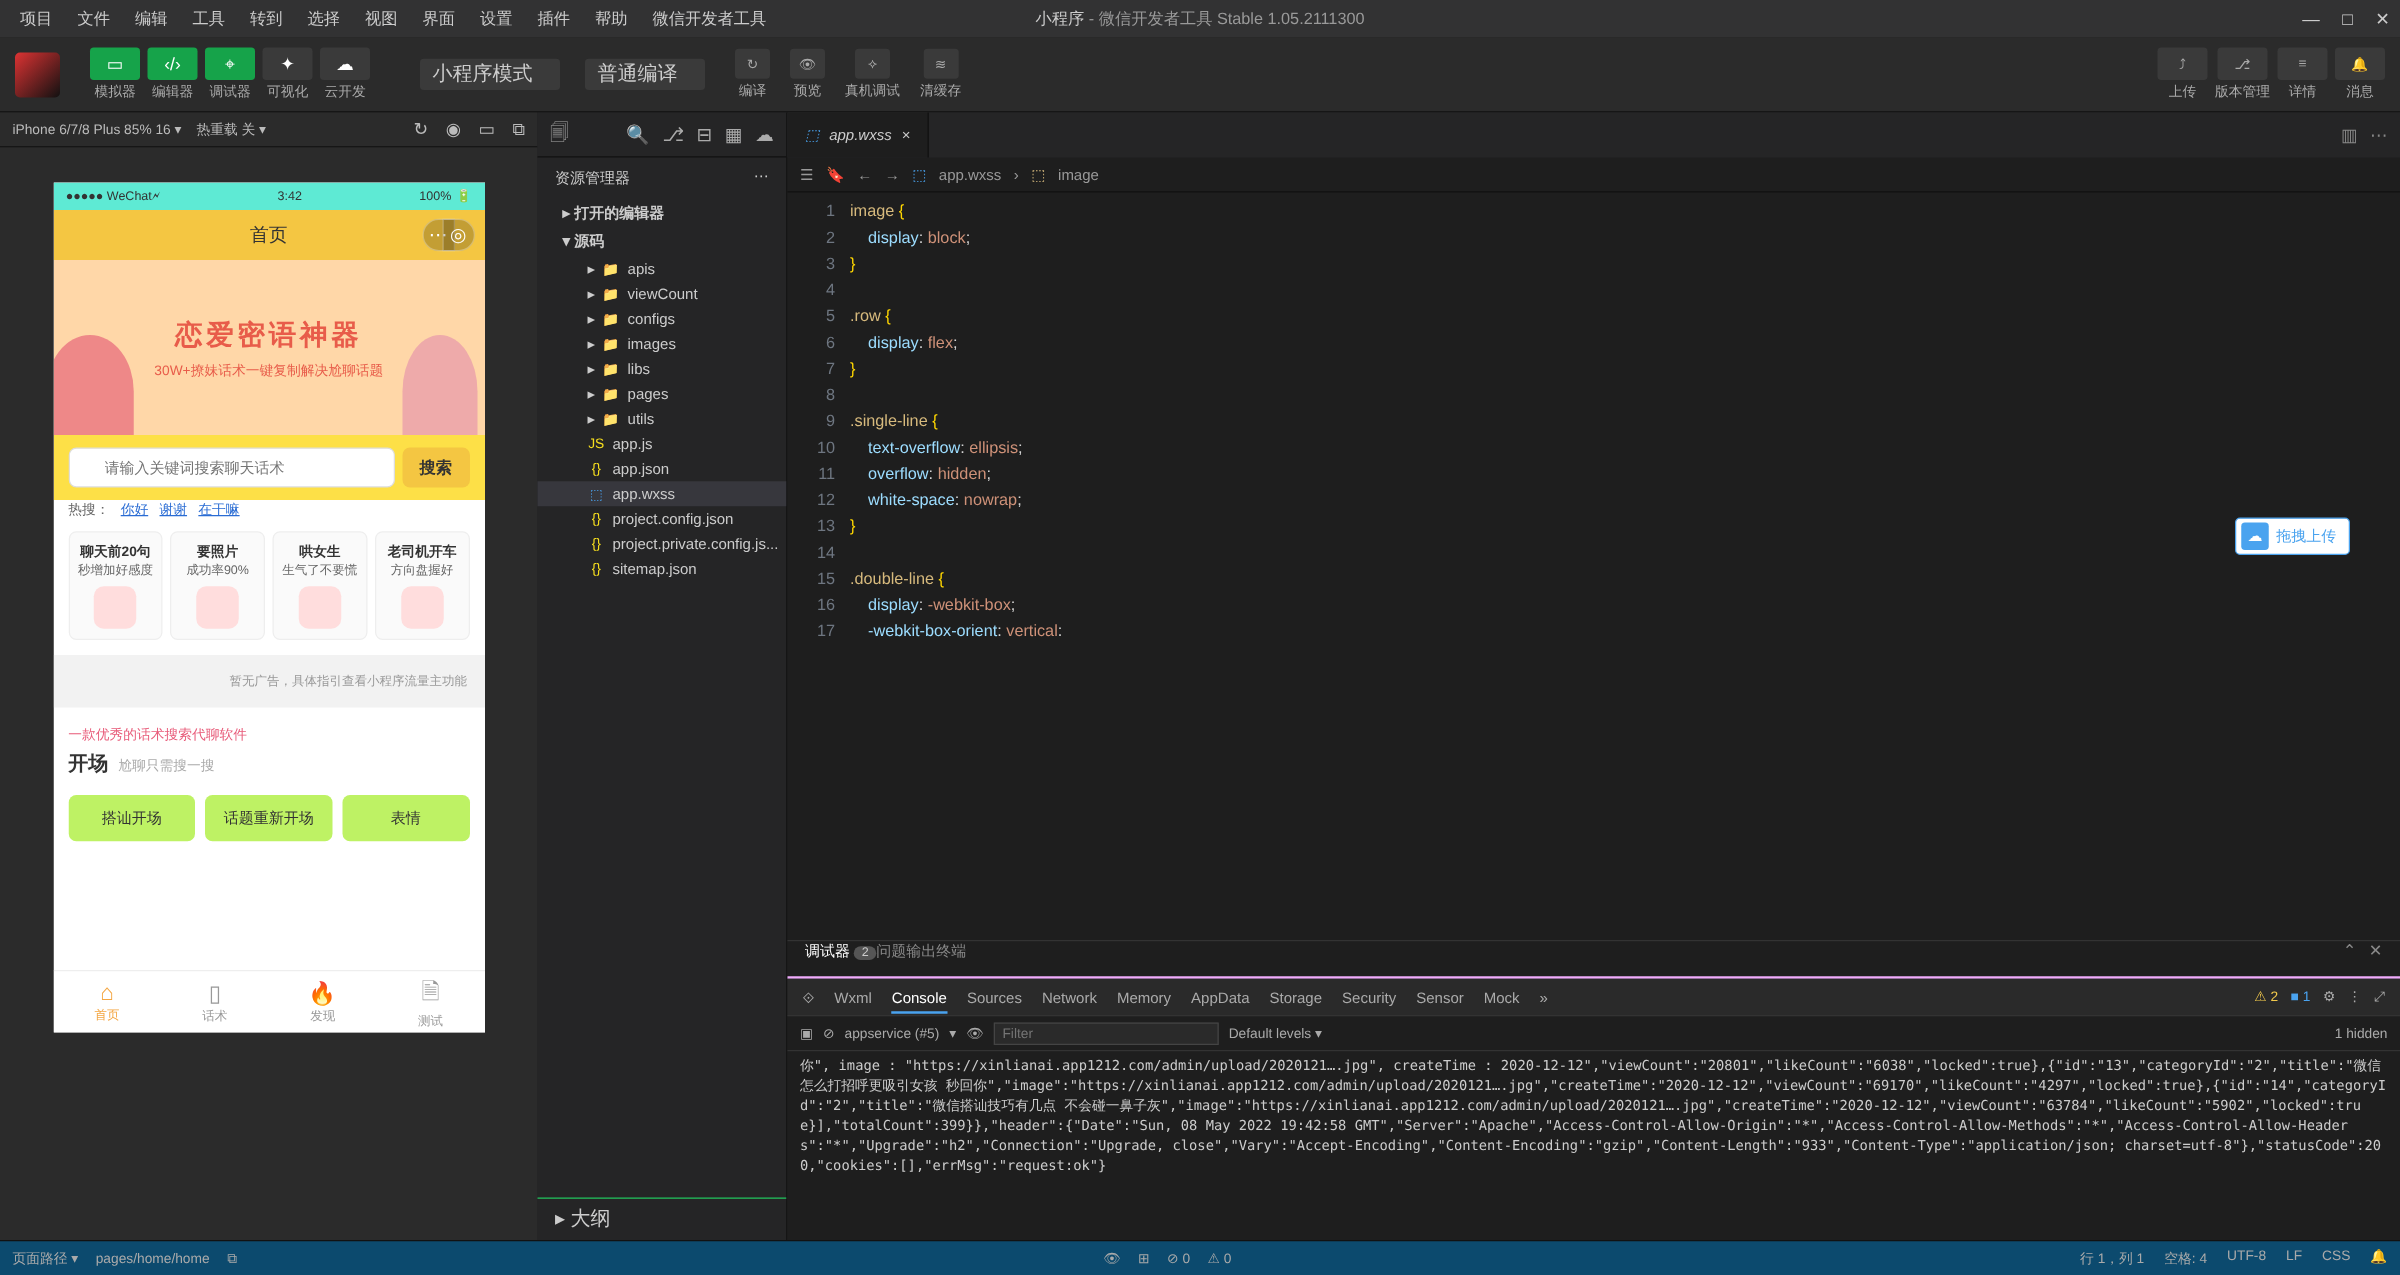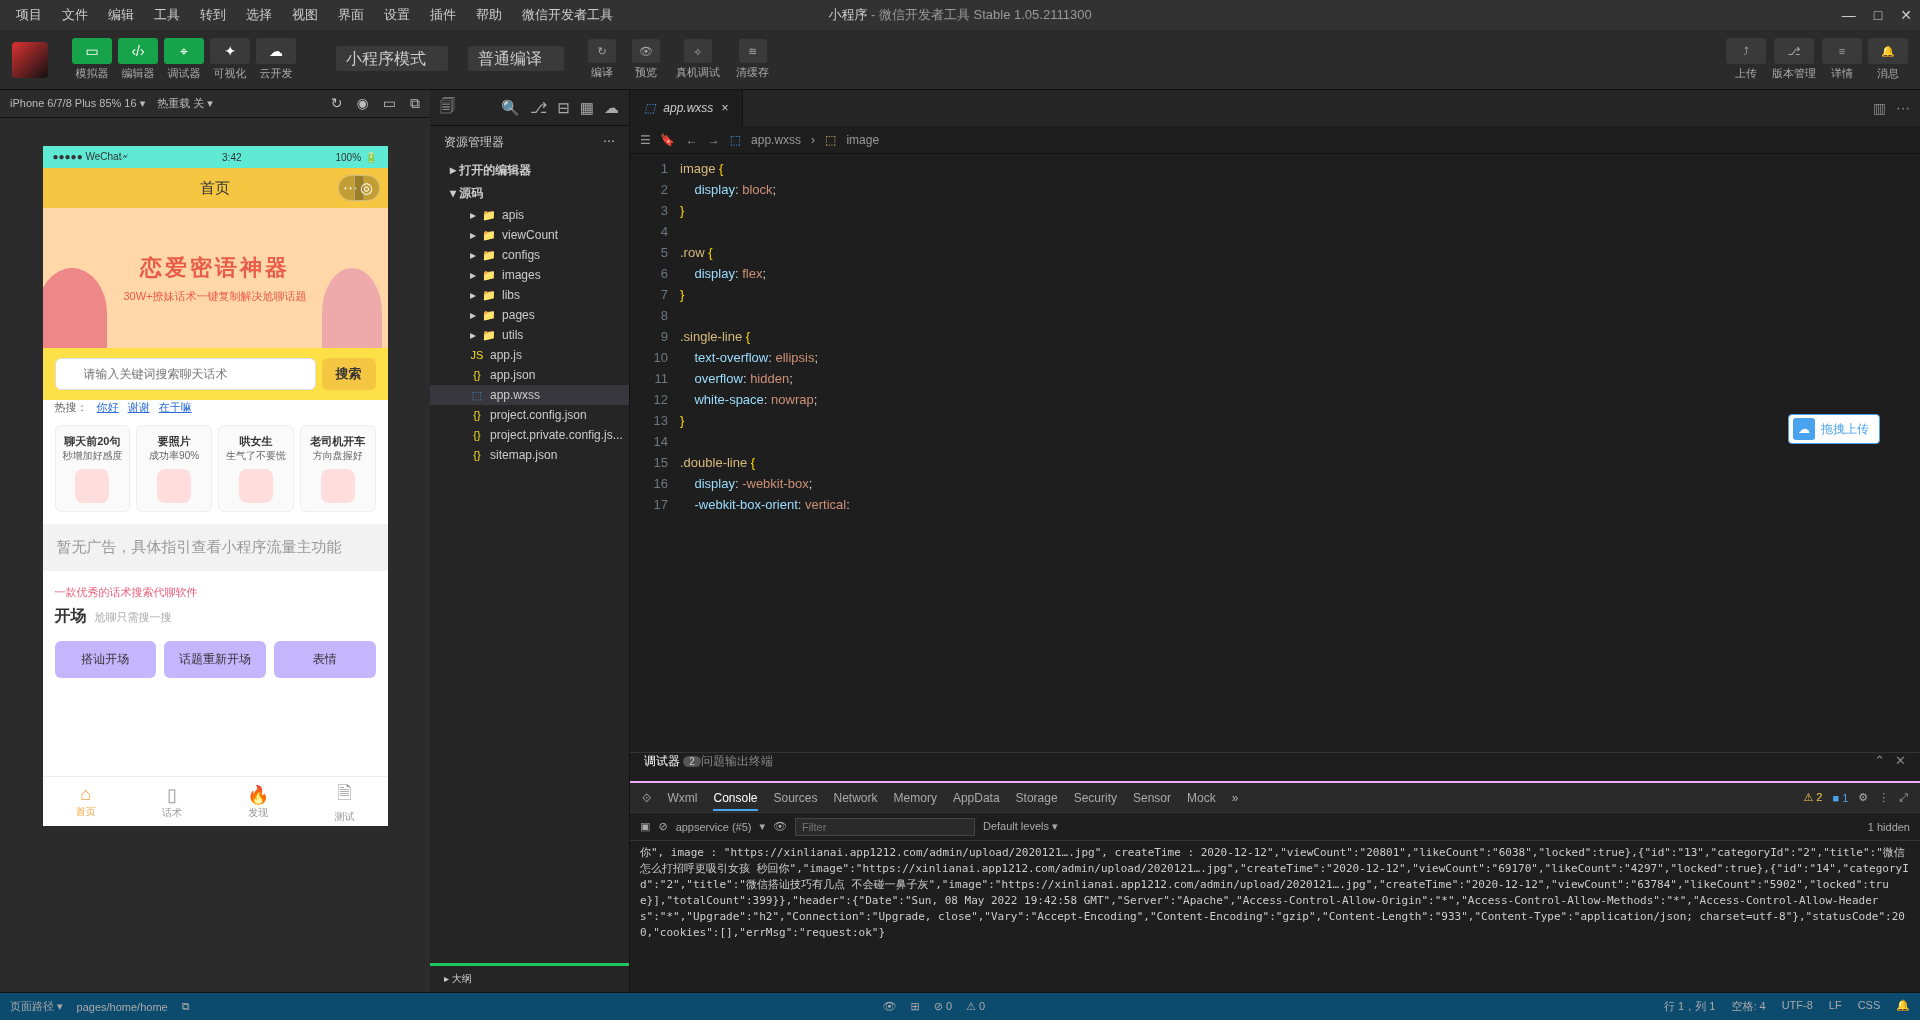--- a/index.html
+++ b/index.html
@@ -43,41 +43,41 @@
 .phone .hero .p2 { position:absolute; right:6px; bottom:-10px; width:60px; height:90px; background:#eaa; border-radius:50% 50% 0 0; }
 .phone .search-row { padding:10px 12px; display:flex; gap:6px; background:#fde047; }
 .phone .search-row input { flex:1; border:1px solid #ddd; border-radius:6px; padding:8px 10px 8px 28px; font-size:12px; }
 .phone .search-row button { background:#f4c642; border:none; border-radius:6px; padding:0 14px; font-size:13px; color:#333; font-weight:bold; }
 .phone .hot { padding:0 12px 10px; font-size:11px; color:#666; }
 .phone .hot a { color:#2a6cd4; margin-left:6px; text-decoration:underline; }
 .phone .cards { display:flex; gap:6px; padding:0 12px 12px; }
 .phone .card { flex:1; background:#fafafa; border-radius:6px; padding:8px 4px; text-align:center; font-size:10px; color:#666; border:1px solid #eee; }
 .phone .card .ct { font-size:11px; color:#333; font-weight:bold; }
 .phone .card .ci { width:34px; height:34px; background:#fdd; border-radius:8px; margin:6px auto 0; }
-.phone .ad { background:#f2f2f2; color:#999; text-align:left; font-size:15px; padding:14px; }
+.phone .ad { background:#f2f2f2; color:#999; text-align:right; font-size:10px; padding:14px; }
 .phone .section { padding:14px 12px; }
 .phone .section .pinktxt { color:#e85c7a; font-size:11px; }
 .phone .section h3 { font-size:16px; color:#333; display:flex; align-items:baseline; gap:8px; margin-top:6px; }
 .phone .section h3 small { font-size:11px; color:#aaa; font-weight:normal; }
 .phone .tabs { display:flex; gap:8px; padding:0 12px 12px; }
-.phone .tabs .tab { flex:1; background:#c4b5fd; border-radius:6px; text-align:center; padding:10px 4px; font-size:12px; color:#333; }
+.phone .tabs .tab { flex:1; background:#bef264; border-radius:6px; text-align:center; padding:10px 4px; font-size:12px; color:#333; }
 .phone .tabbar { position:absolute; bottom:0; left:0; right:0; height:50px; background:#fff; border-top:1px solid #eee; display:flex; }
 .phone .tabbar .ti { flex:1; display:flex; flex-direction:column; align-items:center; justify-content:center; font-size:10px; color:#999; }
 .phone .tabbar .ti.active { color:#f4a642; }
 .phone .tabbar .ti .ic { font-size:18px; }
 .explorer { width:200px; background:#252526; border-right:1px solid #111; display:flex; flex-direction:column; }
 .explorer .topbar { height:36px; display:flex; align-items:center; padding:0 10px; gap:12px; font-size:15px; color:#aaa; border-bottom:1px solid #111; }
 .explorer .title { padding:8px 14px; font-size:12px; color:#ccc; display:flex; justify-content:space-between; }
 .explorer ul { list-style:none; }
 .explorer li { padding:3px 6px 3px 28px; font-size:12px; color:#ccc; cursor:pointer; display:flex; align-items:center; gap:6px; }
 .explorer li.depth1 { padding-left:20px; font-weight:bold; }
 .explorer li.depth2 { padding-left:40px; }
 .explorer li.active { background:#37373d; }
 .explorer .ficon { width:14px; height:14px; display:inline-flex; align-items:center; justify-content:center; font-size:11px; }
-.explorer .outline { margin-top:auto; padding:6px 14px; border-top:3px solid #22c55e; font-size:10px; }
+.explorer .outline { margin-top:auto; padding:6px 14px; border-top:1px solid #22c55e; font-size:16px; }
 .editor { flex:1; background:#1e1e1e; display:flex; flex-direction:column; min-width:0; }
 .editor .tabbar-e { height:36px; background:#252526; display:flex; align-items:center; }
 .editor .tab-e { height:36px; padding:0 14px; background:#1e1e1e; display:flex; align-items:center; gap:8px; font-size:12px; font-style:italic; border-right:1px solid #111; }
 .editor .tab-e .close { font-style:normal; }
 .editor .tabbar-e .right-icons { margin-left:auto; display:flex; gap:10px; padding-right:10px; font-size:14px; color:#888; }
 .editor .breadcrumb { height:28px; display:flex; align-items:center; padding:0 10px; gap:10px; font-size:12px; color:#999; border-bottom:1px solid #111; }
 .editor .code { flex:1; display:flex; font-family:Consolas,monospace; font-size:13px; overflow:hidden; position:relative; }
 .editor .gutter { width:50px; text-align:right; color:#6e7681; padding:4px 12px 4px 4px; line-height:21px; white-space:pre; }
 .editor .lines { padding:4px 0; line-height:21px; }
 .editor .lines .ln { white-space:pre; }

